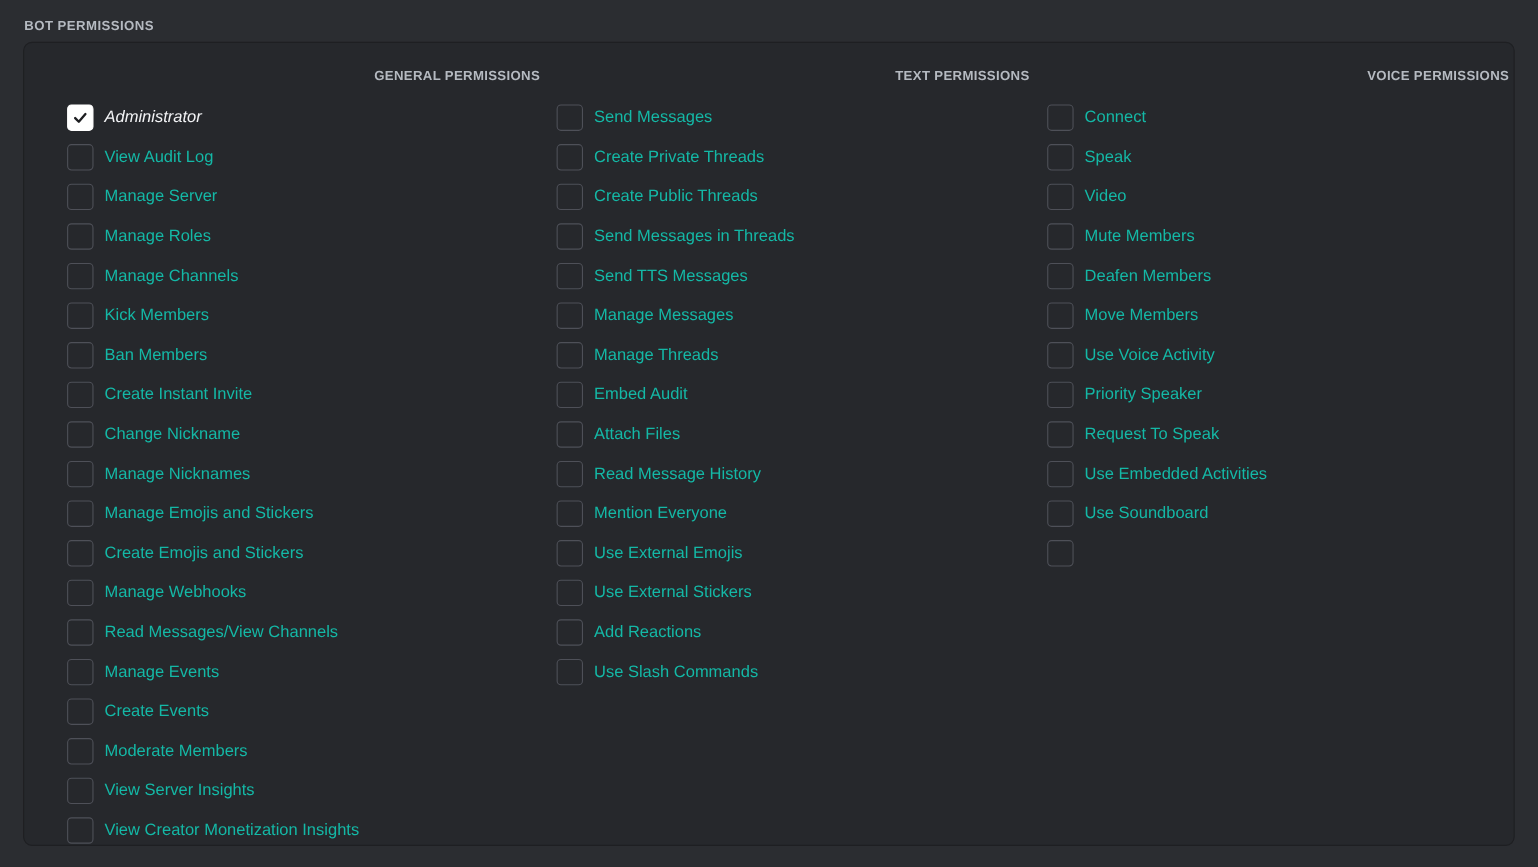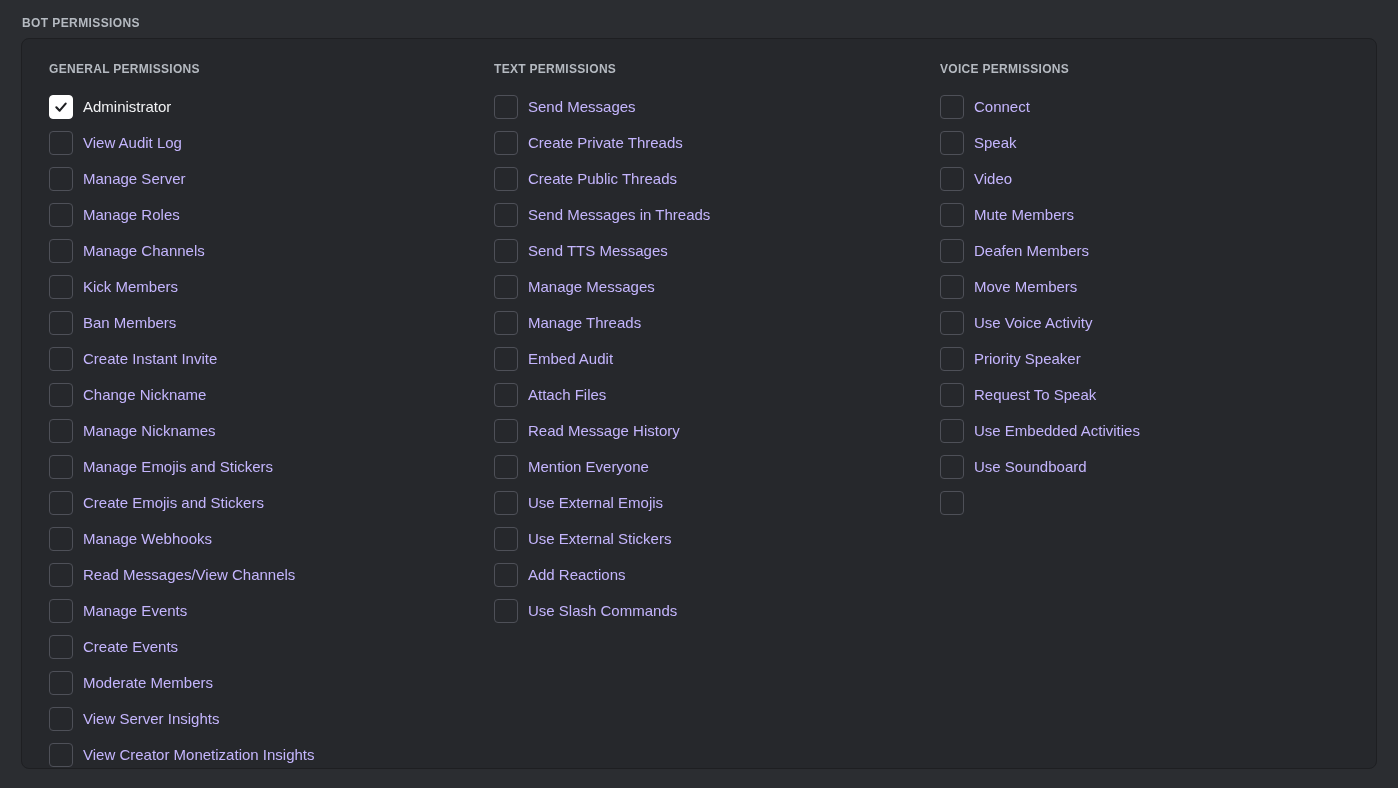--- a/index.html
+++ b/index.html
@@ -47,24 +47,25 @@
     width: 1356px;
     height: 731px;
     background: #26282c;
     border: 1px solid #1e1f22;
     border-radius: 8px;
     overflow: hidden;
   }
 
   .columns {
     position: absolute;
-    left: 4px;
+    left: 16px;
     top: 0;
     width: 100%;
     height: 100%;
+    text-align: right;
   }
 
   .perm-column {
     position: absolute;
     top: 22px;
   }
 
   .perm-column.col-general { left: 23px;  width: 430px; }
   .perm-column.col-text    { left: 468px; width: 430px; }
   .perm-column.col-voice   { left: 914px; width: 420px; }
@@ -123,26 +124,27 @@
 
   .check-glyph svg {
     display: block;
     width: 16px;
     height: 16px;
   }
 
   .perm-label {
     font-size: 15px;
     line-height: 20px;
-    color: #c4b5fd;
+    color: #14b8a6;
     white-space: nowrap;
   }
 
   .perm-row.is-checked .perm-label {
     color: #f2f3f5;
+    font-style: italic;
   }
 
   .perm-label:empty {
     min-height: 20px;
   }
 </style>
 </head>
 <body>
 
 <div class="screen">

